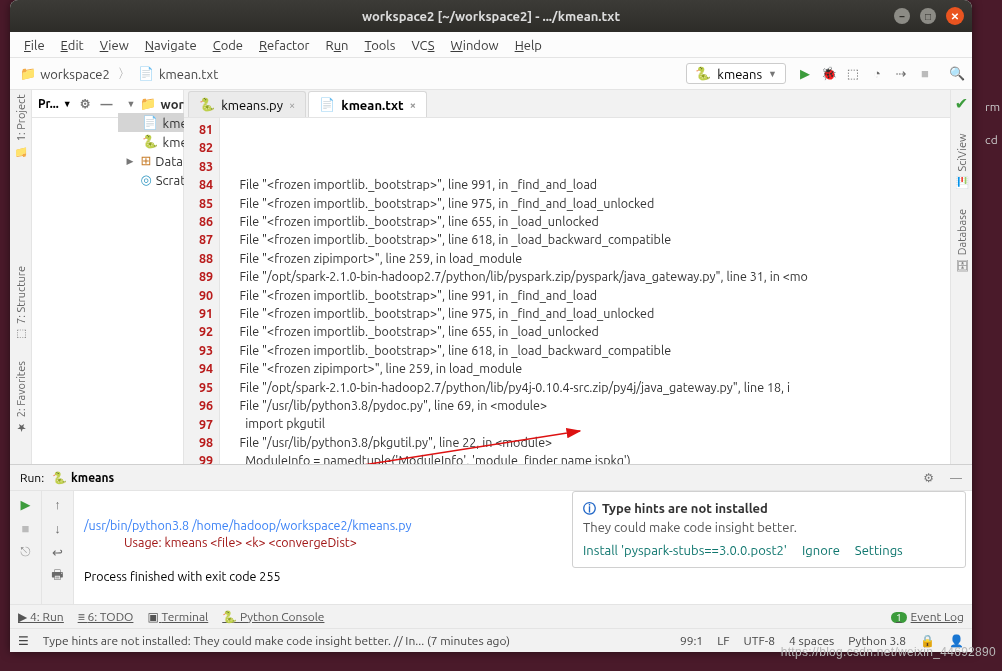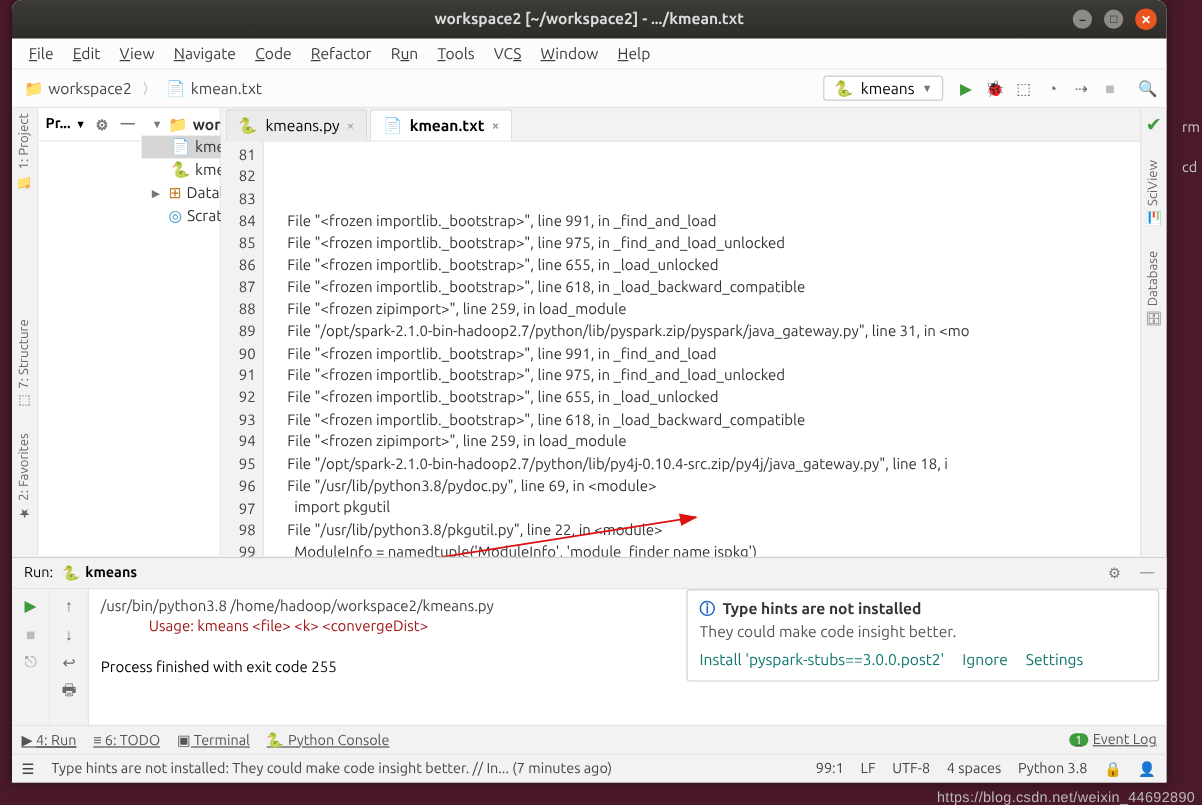--- a/index.html
+++ b/index.html
@@ -40,51 +40,51 @@
 .tree-row.sel { background:#d5d5d5; }
 .tri { font-size:9px;color:#777;width:10px;display:inline-block; }
 
 .editor-area { flex: 1; display:flex; flex-direction:column; min-width:0; background:#fff; }
 .tabs { height: 28px; display:flex; align-items:flex-end; border-bottom:1px solid #e4e4e4; padding-left:4px; background:#f2f2f2; }
 .tab { height:26px; padding: 0 10px; display:flex;align-items:center;gap:6px; font-size:13px; background:#ebebeb; border:1px solid #d8d8d8; border-bottom:none; margin-right:2px; border-radius:3px 3px 0 0; }
 .tab.active { background:#fff; font-weight:bold; }
 .tab .x { color:#999;font-size:11px; }
 
 .code-container { flex:1; display:flex; overflow:hidden; font-family: "DejaVu Sans Mono", monospace; font-size: 12.5px; }
-.gutter { width: 36px; background:#f2f2f2; text-align:right; color:#404040; padding: 2px 6px 2px 0; line-height:18.4px; border-right:1px solid #e4e4e4; }
+.gutter { width: 36px; background:#f2f2f2; text-align:right; color:#b91c1c; padding: 2px 6px 2px 0; line-height:18.4px; border-right:1px solid #e4e4e4;font-weight:bold; }
 .code { flex:1; padding:2px 0 2px 8px; color:#333; white-space:pre; overflow:hidden; line-height:18.4px; position:relative; }
 .code-line { height:18.4px; }
 .arrow { position:absolute; pointer-events:none; }
 
 .run-panel { border-top:1px solid #d0d0d0; background:#fff; display:flex; flex-direction:column; height:140px; }
 .run-header { height:26px; display:flex;align-items:center;padding:0 10px;background:#f2f2f2;border-bottom:1px solid #e4e4e4;font-size:12px;gap:8px; }
 .run-header .hspacer{flex:1;}
 .run-body { flex:1; display:flex; }
 .run-left-tools { width:32px; background:#f2f2f2; border-right:1px solid #e4e4e4; display:flex;flex-direction:column;align-items:center;padding-top:4px;gap:6px; }
 .run-left-tools2 { width:32px; background:#f2f2f2; border-right:1px solid #e4e4e4; display:flex;flex-direction:column;align-items:center;padding-top:4px;gap:6px; }
 .console { flex:1; font-family: "DejaVu Sans Mono", monospace; font-size:12.5px; padding:6px 10px; line-height:17px; position:relative; }
-.console .cmd { color:#404040; }
+.console .cmd { color:#3b82f6;margin-top:20px; }
 .console .usage { color:#a01515;margin-left:40px; }
 .notice { position:absolute; right:6px; top:0; width:394px; background:#fff; border:1px solid #d0d0d0; border-radius:3px; padding:8px 10px; font-size:13px; }
 .notice-title { font-weight:bold; color:#333; display:flex;align-items:center;gap:6px; }
 .notice-links { margin-top:6px; }
 .notice-links a { color:#0f766e; text-decoration:none; margin-right:12px; font-size:13px; }
 .info-icon { color:#2469c8; font-weight:bold; }
 
 .bottom-bar { height:24px; background:#f2f2f2; border-top:1px solid #e4e4e4; display:flex;align-items:center;padding:0 8px;font-size:12px;gap:14px;color:#555;text-decoration:underline; }
 .bottom-bar .bspacer{flex:1;}
 .statusbar { height:24px; background:#f2f2f2; border-top:1px solid #e4e4e4; display:flex;align-items:center;padding:0 8px;font-size:12px;color:#444;gap:14px; }
 .statusbar .bspacer{flex:1;}
 .badge { background:#3c9c3c;color:#fff;border-radius:8px;padding:0 5px;font-size:10px;margin-right:4px; }
 
 .folder-icon{color:#6b6b6b;}
 .py-icon{color:#3b82c4;}
 .txt-icon{color:#888;}
 .ext-launcher { position:absolute; right:2px; top:100px; display:flex;flex-direction:column;gap:20px;color:#ccc;font-size:12px;font-family:monospace; }
-.watermark { position:absolute; right:6px; bottom:0; color:#b8b8b8; font-size:12px; font-family:sans-serif; letter-spacing:0.3px; }
+.watermark { position:absolute; right:6px; bottom:12px; color:#b8b8b8; font-size:12px; font-family:sans-serif; letter-spacing:0.3px; }
 </style>
 </head>
 <body>
 
 <div class="ext-launcher">
   <span>rm</span>
   <span>cd</span>
 </div>
 
 <div class="window">

